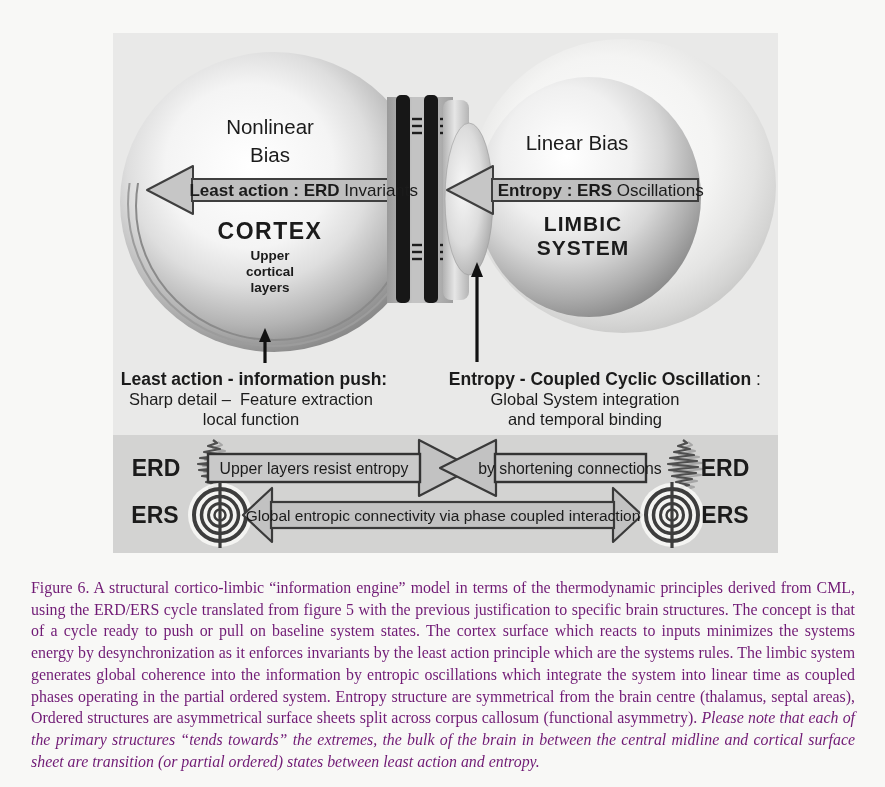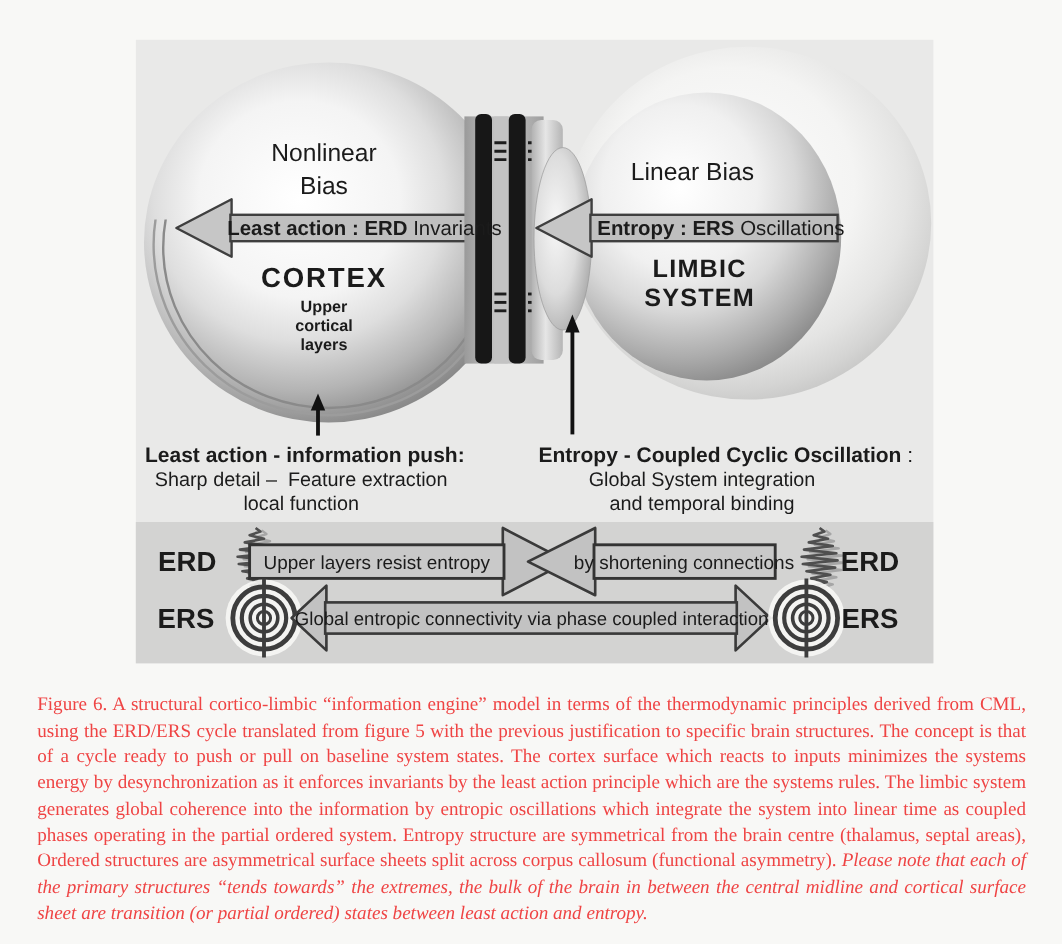--- a/index.html
+++ b/index.html
@@ -8,21 +8,21 @@
     background:#f8f8f6;
     font-family:"Liberation Sans", sans-serif;
   }
   .figure-panel { position:absolute; left:113px; top:33px; width:665px; height:520px; }
   .figure-panel svg { display:block; }
   svg text { fill:#1b1b1b; }
   .pre { white-space:pre; }
   .cap {
     position:absolute; left:31px; top:577px; width:824px; margin:0;
     font-family:"Liberation Serif", serif;
-    font-size:15.9px; line-height:21.7px; text-align:justify; color:#ef4444;
+    font-size:15.9px; line-height:21.7px; text-align:justify; color:#701a75;
   }
   .cap .it { font-style:italic; }
 </style>
 </head>
 <body>
 
 <div class="figure-panel">
 <svg width="665" height="520" viewBox="0 0 665 520" xmlns="http://www.w3.org/2000/svg">
   <defs>
     <radialGradient id="gLeft" cx="42%" cy="38%" r="68%">

